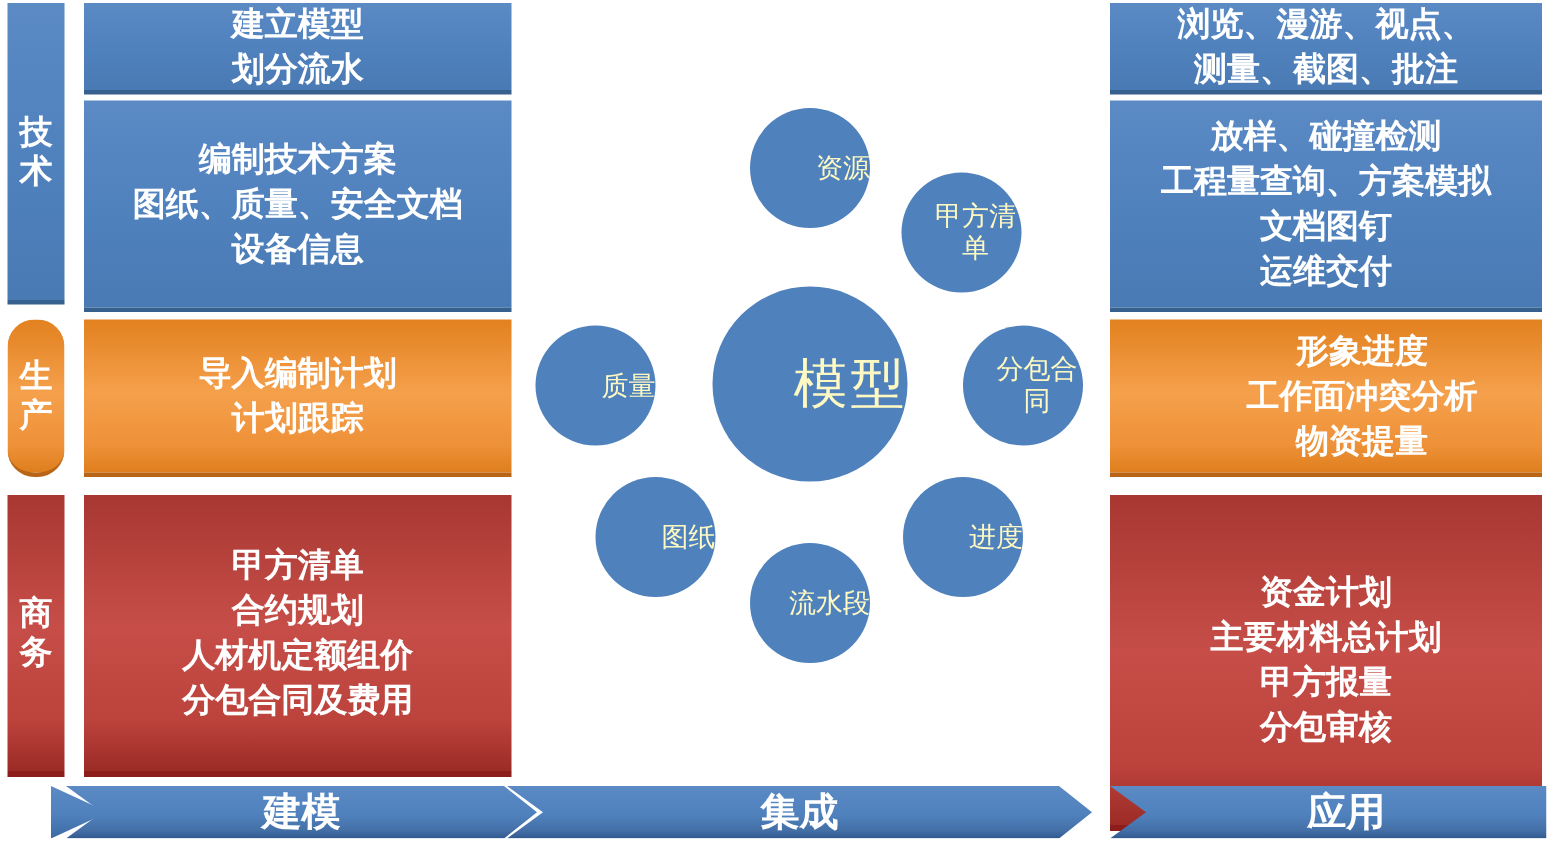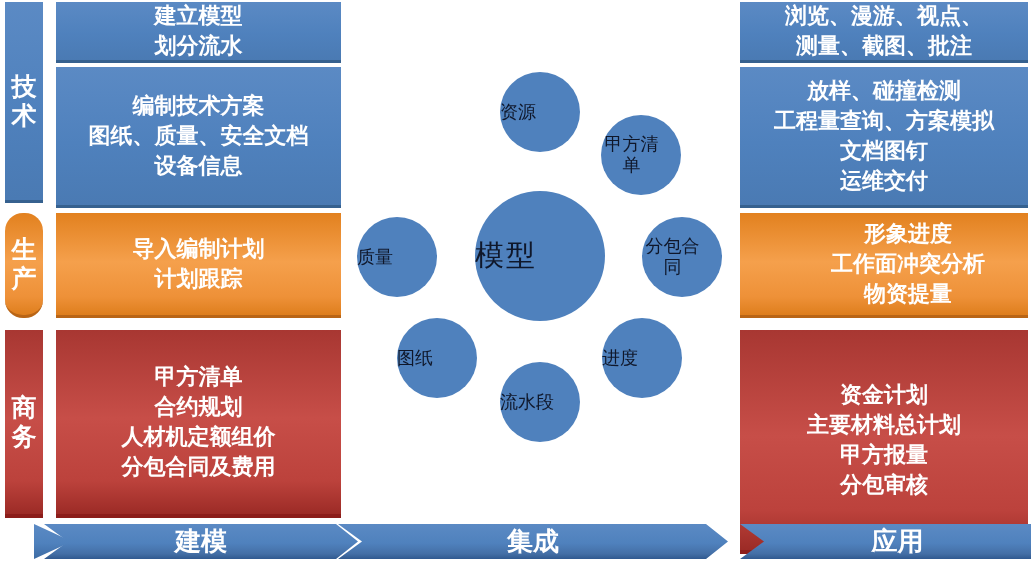--- a/index.html
+++ b/index.html
@@ -1,21 +1,21 @@
 <!DOCTYPE html>
 <html><head>
 <meta charset="utf-8">
 <style>
   html,body{margin:0;padding:0;background:#ffffff;}
   .stage{position:relative;width:1031px;height:566px;background:#ffffff;overflow:hidden;
          font-family:"Liberation Serif","DejaVu Serif",serif;}
   .box,.rail{position:absolute;box-sizing:border-box;display:flex;flex-direction:column;
          align-items:center;justify-content:center;color:#ffffff;text-align:center;}
   .box{font-size:22px;font-weight:bold;line-height:30px;}
-  .rail{font-size:25px;font-weight:bold;line-height:1.18;}
+  .rail{font-size:22px;font-weight:bold;line-height:1.18;}
   .rail span{display:block;width:1.05em;word-break:break-all;}
   .blue{background:linear-gradient(180deg,#5b8ac4 0%,#4f81bd 55%,#4a7ab3 100%);
         border-bottom:3px solid #36618f;}
   .orange{background:linear-gradient(180deg,#e2811f 0%,#f5a04c 48%,#ee9138 82%,#de7e1d 100%);
         border-bottom:3px solid #b96516;}
   .red{background:linear-gradient(180deg,#a83732 0%,#c74e48 48%,#bc423c 82%,#9c2b26 100%);
         border-bottom:4px solid #8c1d1a;}
   
   .rail-tech{left:5px;top:2px;width:38px;height:201px;}
   .rail-prod{left:5px;top:213px;width:38px;height:105px;border-radius:18px;}
@@ -24,25 +24,25 @@
   .lb1{left:56px;top:2px;width:285px;height:61px;}
   .lb2{left:56px;top:67px;width:285px;height:141px;}
   .lb3{left:56px;top:213px;width:285px;height:105px;}
   .lb4{left:56px;top:330px;width:285px;height:188px;}
   
   .rb1{left:740px;top:2px;width:288px;height:61px;}
   .rb2{left:740px;top:67px;width:288px;height:141px;}
   .rb3{left:740px;top:213px;width:288px;height:105px;padding-left:48px;}
   .rb4{left:740px;top:330px;width:288px;height:224px;}
   
-  .circle{position:absolute;border-radius:50%;background:#4f81bd;color:#0f172a;
-          display:flex;align-items:center;justify-content:flex-start;text-align:center;}
+  .circle{position:absolute;border-radius:50%;background:#4f81bd;color:#fef9c3;
+          display:flex;align-items:center;justify-content:flex-end;text-align:center;}
   .sat{width:80px;height:80px;font-size:18px;line-height:1.15;}
   .sat span{display:block;max-width:3.4em;}
-  .hub-center{width:130px;height:130px;font-size:29px;font-weight:normal;letter-spacing:2px;}
+  .hub-center{width:130px;height:130px;font-size:36px;font-weight:normal;letter-spacing:2px;}
   .c-resource{left:500px;top:72px;}
   .c-safety{left:401px;top:115px;}
   .c-client{left:601px;top:115px;}
   .c-quality{left:357px;top:217px;}
   .c-subcontract{left:642px;top:217px;}
   .c-model{left:475px;top:191px;}
   .c-drawing{left:397px;top:318px;}
   .c-progress{left:602px;top:318px;}
   .c-flow{left:500px;top:362px;}
   

